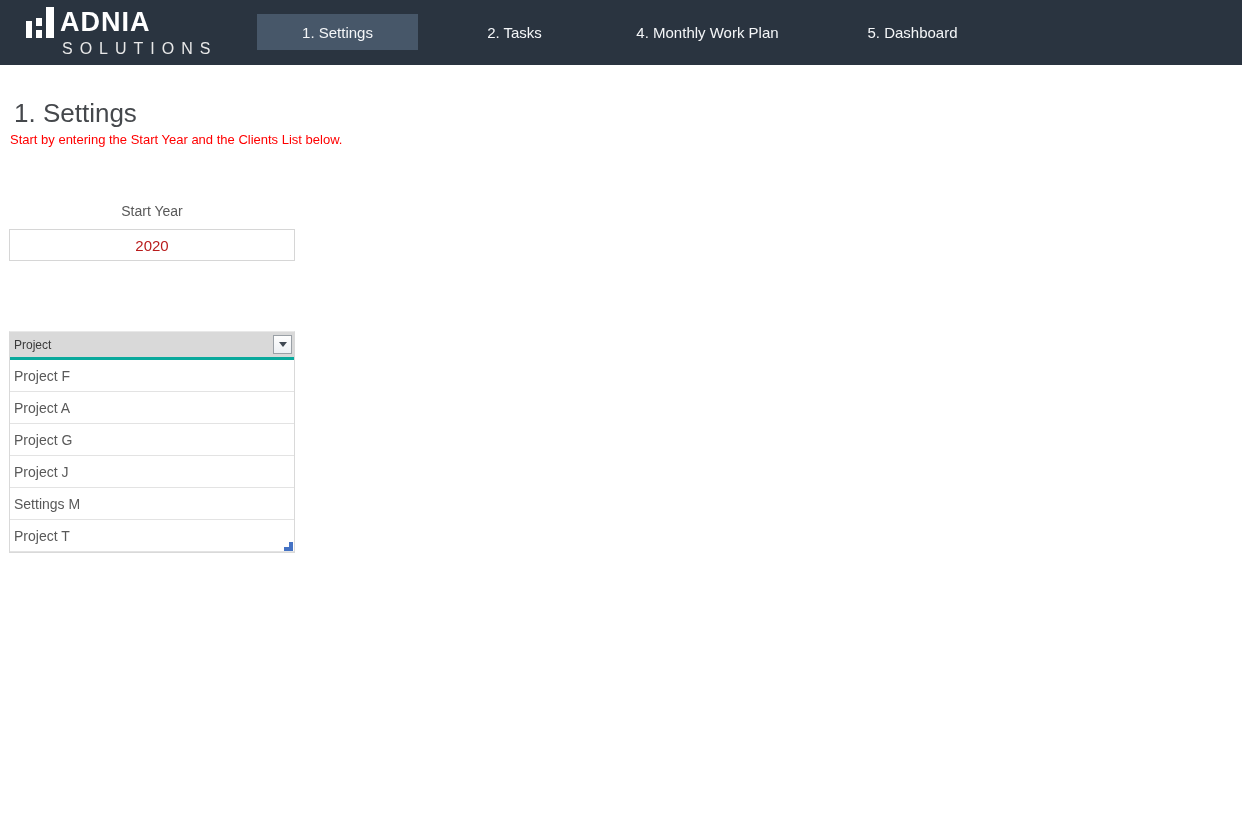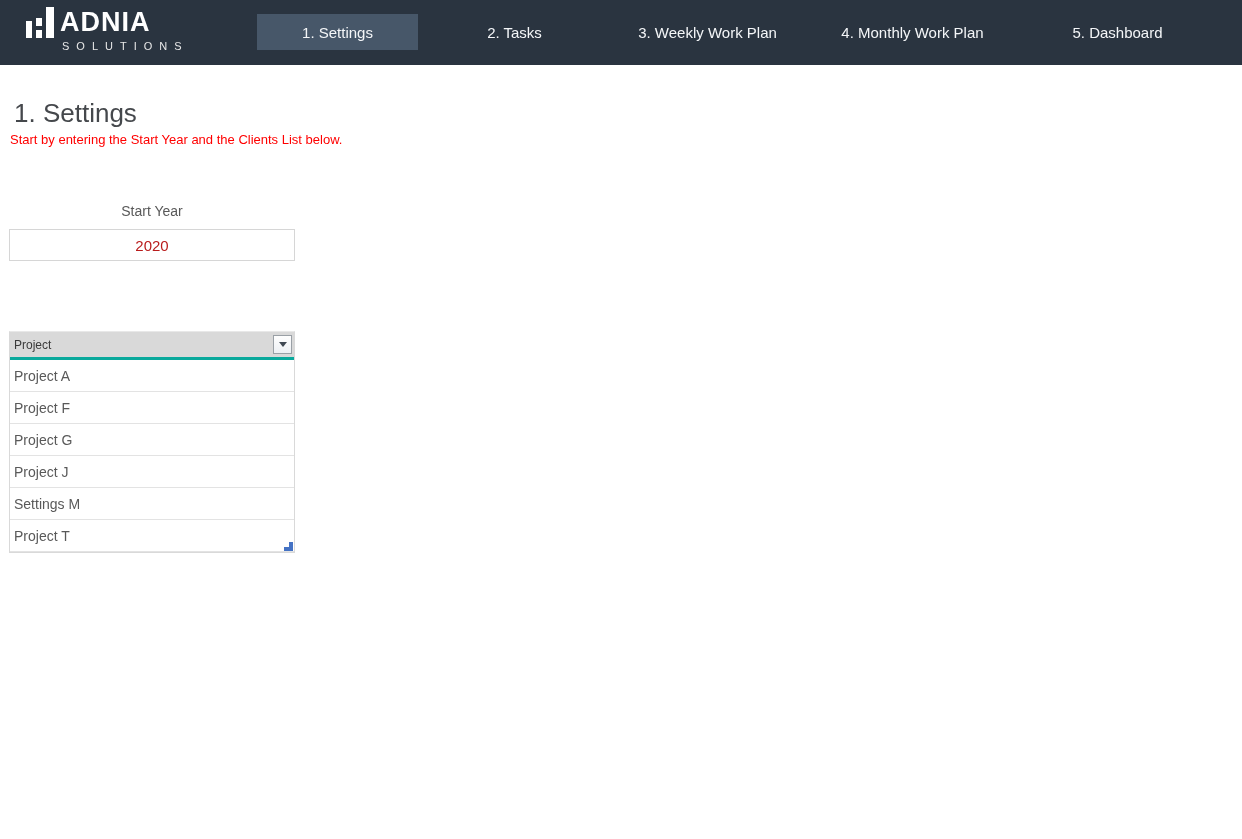--- a/index.html
+++ b/index.html
@@ -27,21 +27,21 @@
   .brand-icon .b1 { width: 6px; height: 17px; background: #fff; margin-right: 4px; }
   .brand-icon .bdots { width: 6px; height: 23px; margin-right: 4px; display: flex; flex-direction: column; justify-content: flex-end; }
   .brand-icon .bdots span { width: 6px; height: 8px; background: #fff; }
   .brand-icon .bdots span:first-child { margin-bottom: 4px; }
   .brand-icon .b3 { width: 8px; height: 31px; background: #fff; }
   .brand-name {
     color: #ffffff; font-size: 27px; font-weight: bold;
     letter-spacing: 1px; line-height: 30px;
   }
   .brand-sub {
-    color: #e8e8e8; font-size: 11px; letter-spacing: 7px;
+    color: #e8e8e8; font-size: 16px; letter-spacing: 7px;
     margin-top: 2px; margin-left: 36px; font-weight: 400;
   }
 
   .nav-tabs {
     position: absolute; left: 257px; top: 14px;
     display: flex; height: 36px;
   }
   .nav-tab {
     width: 161px; height: 36px;
     display: flex; align-items: center; justify-content: center;
@@ -134,41 +134,40 @@
         <span class="b3"></span>
       </span>
       <span class="brand-name">ADNIA</span>
     </div>
     <span class="brand-sub">SOLUTIONS</span>
   </div>
 
   <div class="nav-tabs">
     <div class="nav-tab active">1. Settings</div>
     <div class="nav-tab">2. Tasks</div>
-    <div class="nav-tab">3. Weekly Work Plan</div>
     <div class="nav-tab">4. Monthly Work Plan</div>
     <div class="nav-tab">5. Dashboard</div>
   </div>
 </div>
 
 <div class="page-title">1. Settings</div>
 <div class="instruction">Start by entering the Start Year and the Clients List below.</div>
 
 <div class="start-year-label">Start Year</div>
 <div class="start-year-box">2020</div>
 
 <div class="projects-table">
   <div class="pt-header">
     <span>Project</span>
     <span class="filter-btn">
       <span class="filter-arrow"></span>
     </span>
   </div>
+  <div class="pt-row">Project F</div>
   <div class="pt-row">Project A</div>
-  <div class="pt-row">Project F</div>
   <div class="pt-row">Project G</div>
   <div class="pt-row">Project J</div>
   <div class="pt-row">Settings M</div>
   <div class="pt-row">Project T</div>
   <svg class="resize-handle" viewBox="0 0 9 9">
     <rect x="5" y="0" width="4" height="9" fill="#4472c4"></rect>
     <rect x="0" y="5" width="9" height="4" fill="#4472c4"></rect>
   </svg>
 </div>
 

